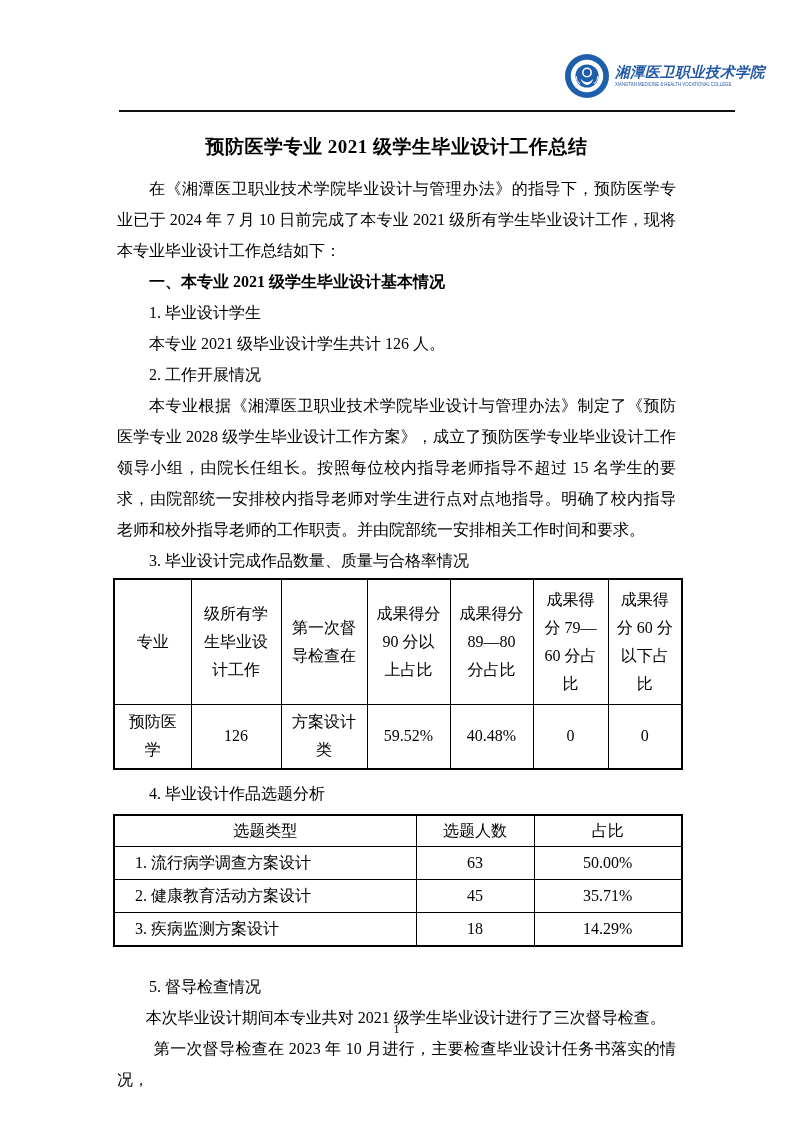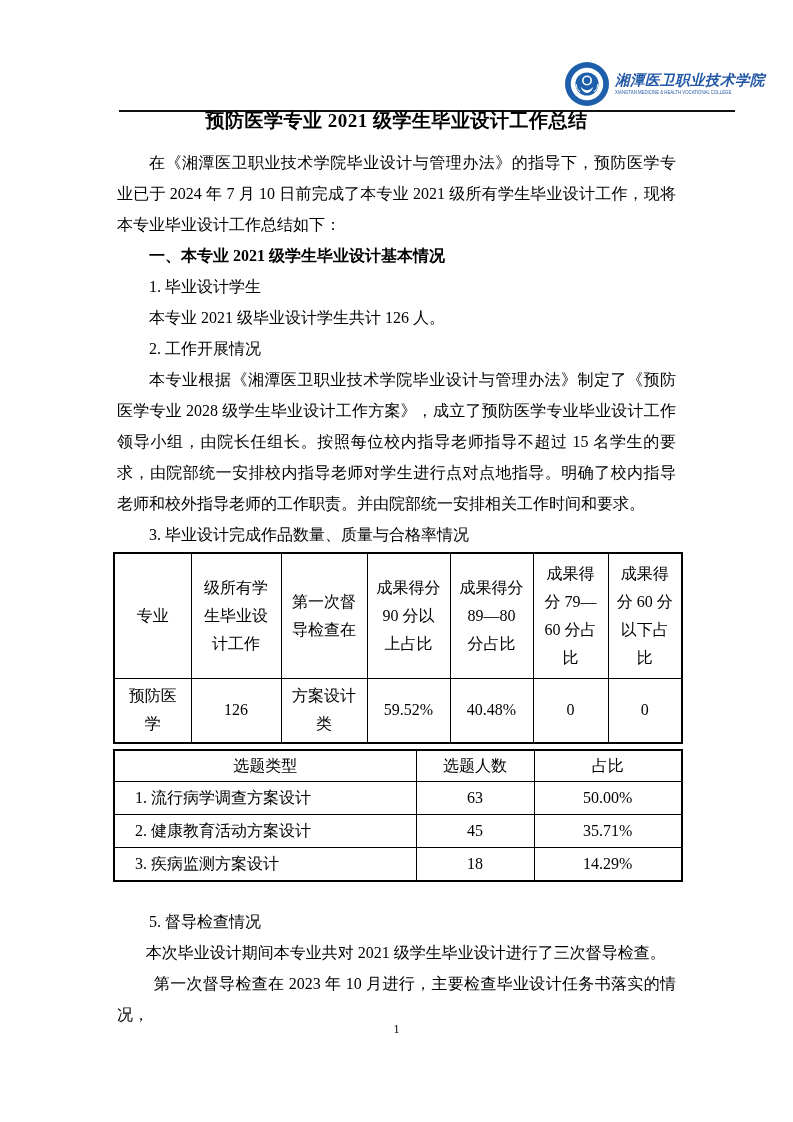--- a/index.html
+++ b/index.html
@@ -7,35 +7,35 @@
     position:relative;
     width:793px;height:1122px;
     background:#fff;
     box-sizing:border-box;
     outline:1px solid #d9d9d9;
     font-family:"Liberation Serif","DejaVu Serif",serif;
     color:#000;
     overflow:hidden;
   }
   
-  .logo{position:absolute;top:61px;left:564px;display:flex;align-items:center;gap:5px;}
+  .logo{position:absolute;top:53px;left:564px;display:flex;align-items:center;gap:5px;}
   .emblem{width:46px;height:46px;flex:0 0 auto;}
   .logo-text{display:flex;flex-direction:column;justify-content:center;}
   .logo-cn{
     font-size:14.5px;font-weight:bold;font-style:italic;
     letter-spacing:0.5px;color:#2258a6;white-space:nowrap;line-height:17px;
   }
   .logo-en{
     font-size:6px;color:#2258a6;white-space:nowrap;line-height:7px;
     transform:scaleX(0.72);transform-origin:left center;
     font-family:"Liberation Sans","DejaVu Sans",sans-serif;
   }
   .header-rule{position:absolute;left:119px;top:110px;width:616px;height:2px;background:#111;}
   
-  .content{position:absolute;left:117px;top:103px;width:559px;}
+  .content{position:absolute;left:117px;top:129px;width:559px;}
   .doc-title{
     margin:4px 0 12px 0;
     font-size:19px;font-weight:bold;text-align:center;
     line-height:28px;letter-spacing:0.5px;
   }
   .body{margin:0;font-size:16px;line-height:31px;text-align:justify;}
   .indent{text-indent:2em;}
   .indent-sm{text-indent:1.8em;}
   .indent-md{text-indent:2.3em;}
   .bold{font-weight:bold;}
@@ -127,20 +127,21 @@
         <td>126</td>
         <td>方案设计类</td>
         <td>59.52%</td>
         <td>40.48%</td>
         <td>0</td>
         <td>0</td>
       </tr>
     </tbody>
       </table>
 
+    <p class="body indent" style="margin-top:8px;">4. 毕业设计作品选题分析</p>
 
     <table class="t2">
       <colgroup>
         <col style="width:302px">
           <col style="width:118px">
           <col style="width:148px">
       </colgroup>
       <tbody>
           <tr>
         <th>选题类型</th>

